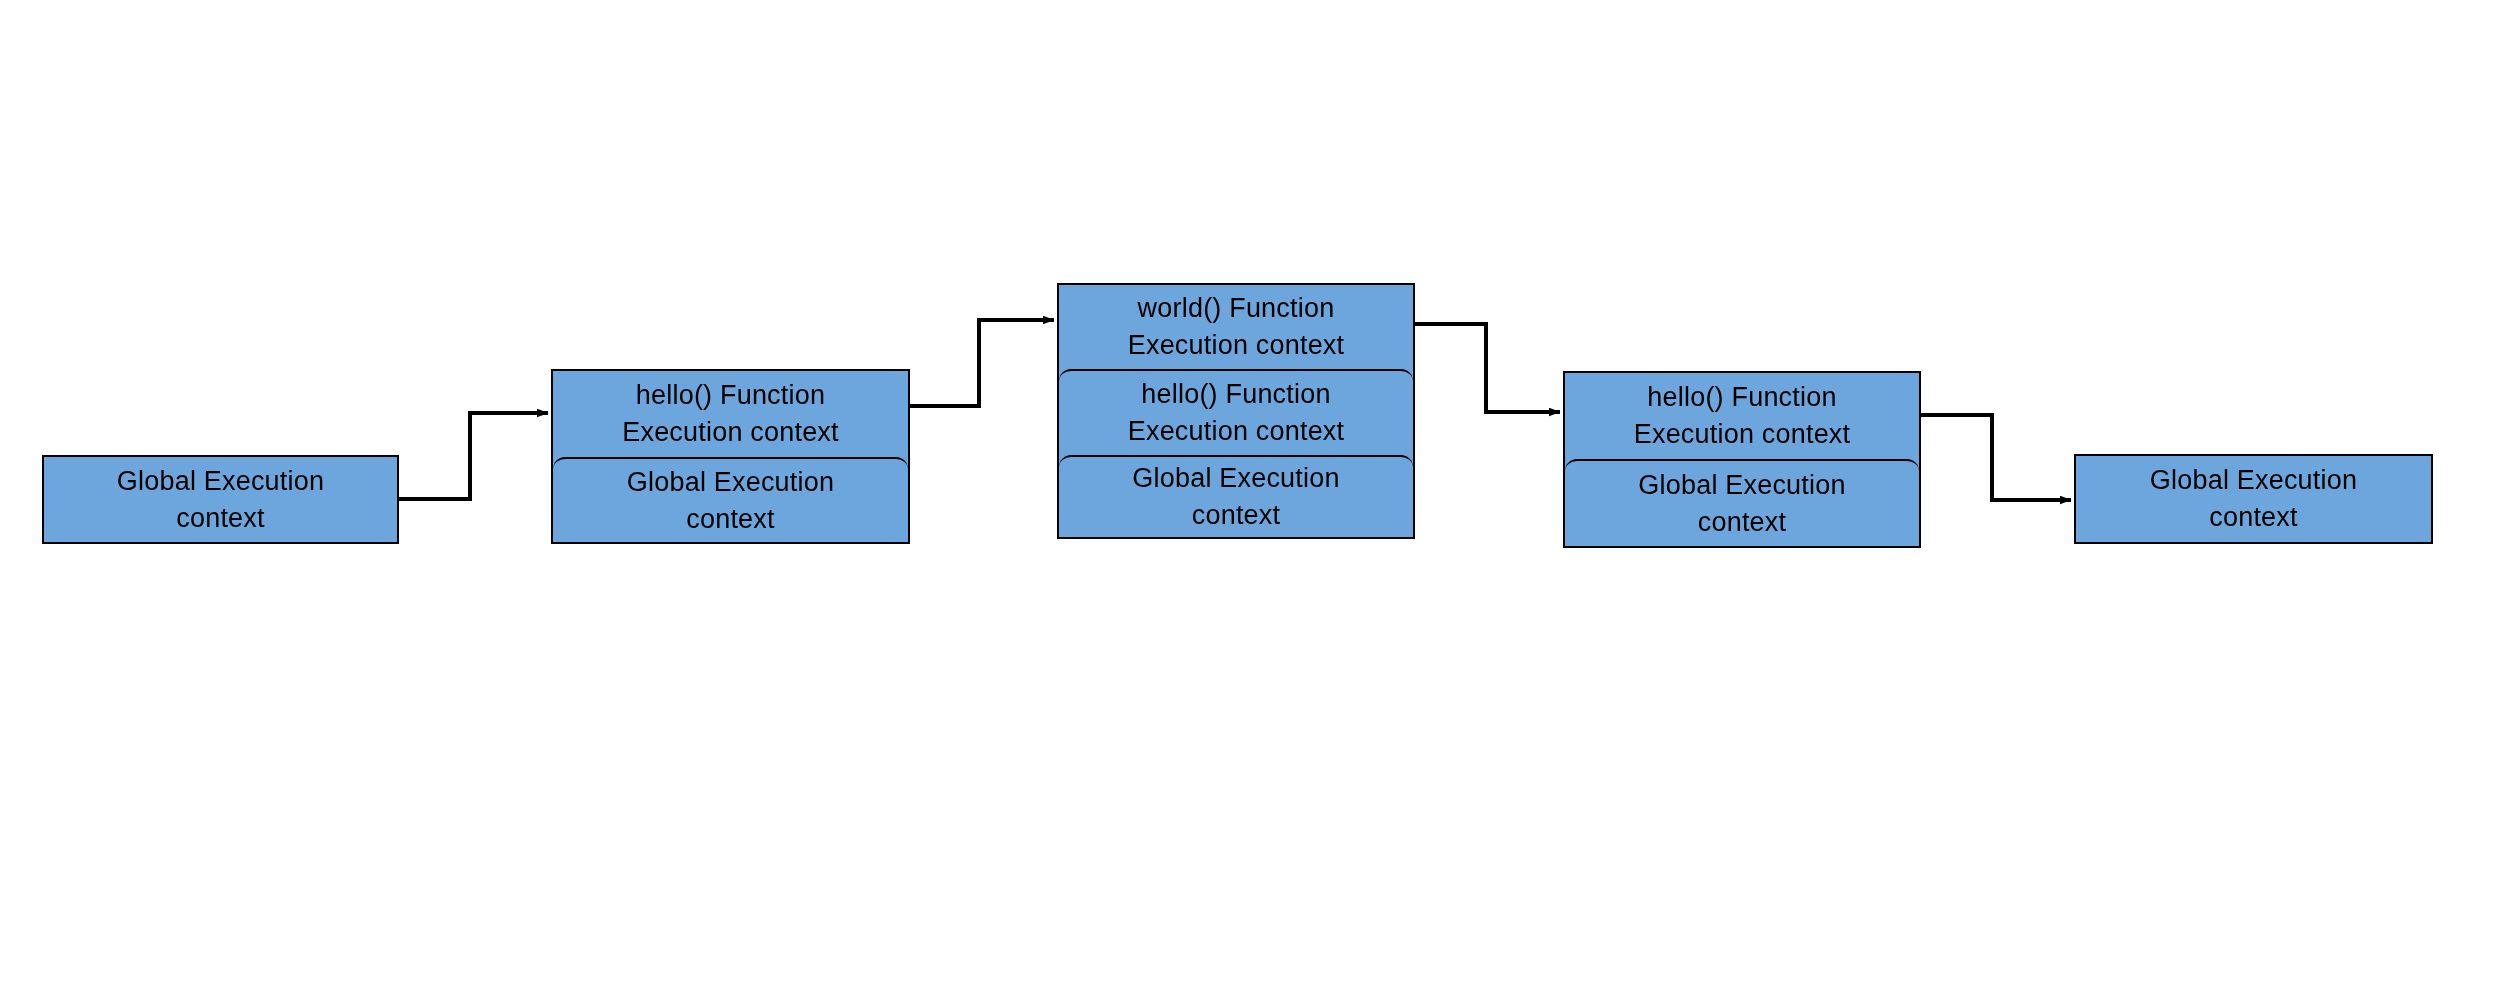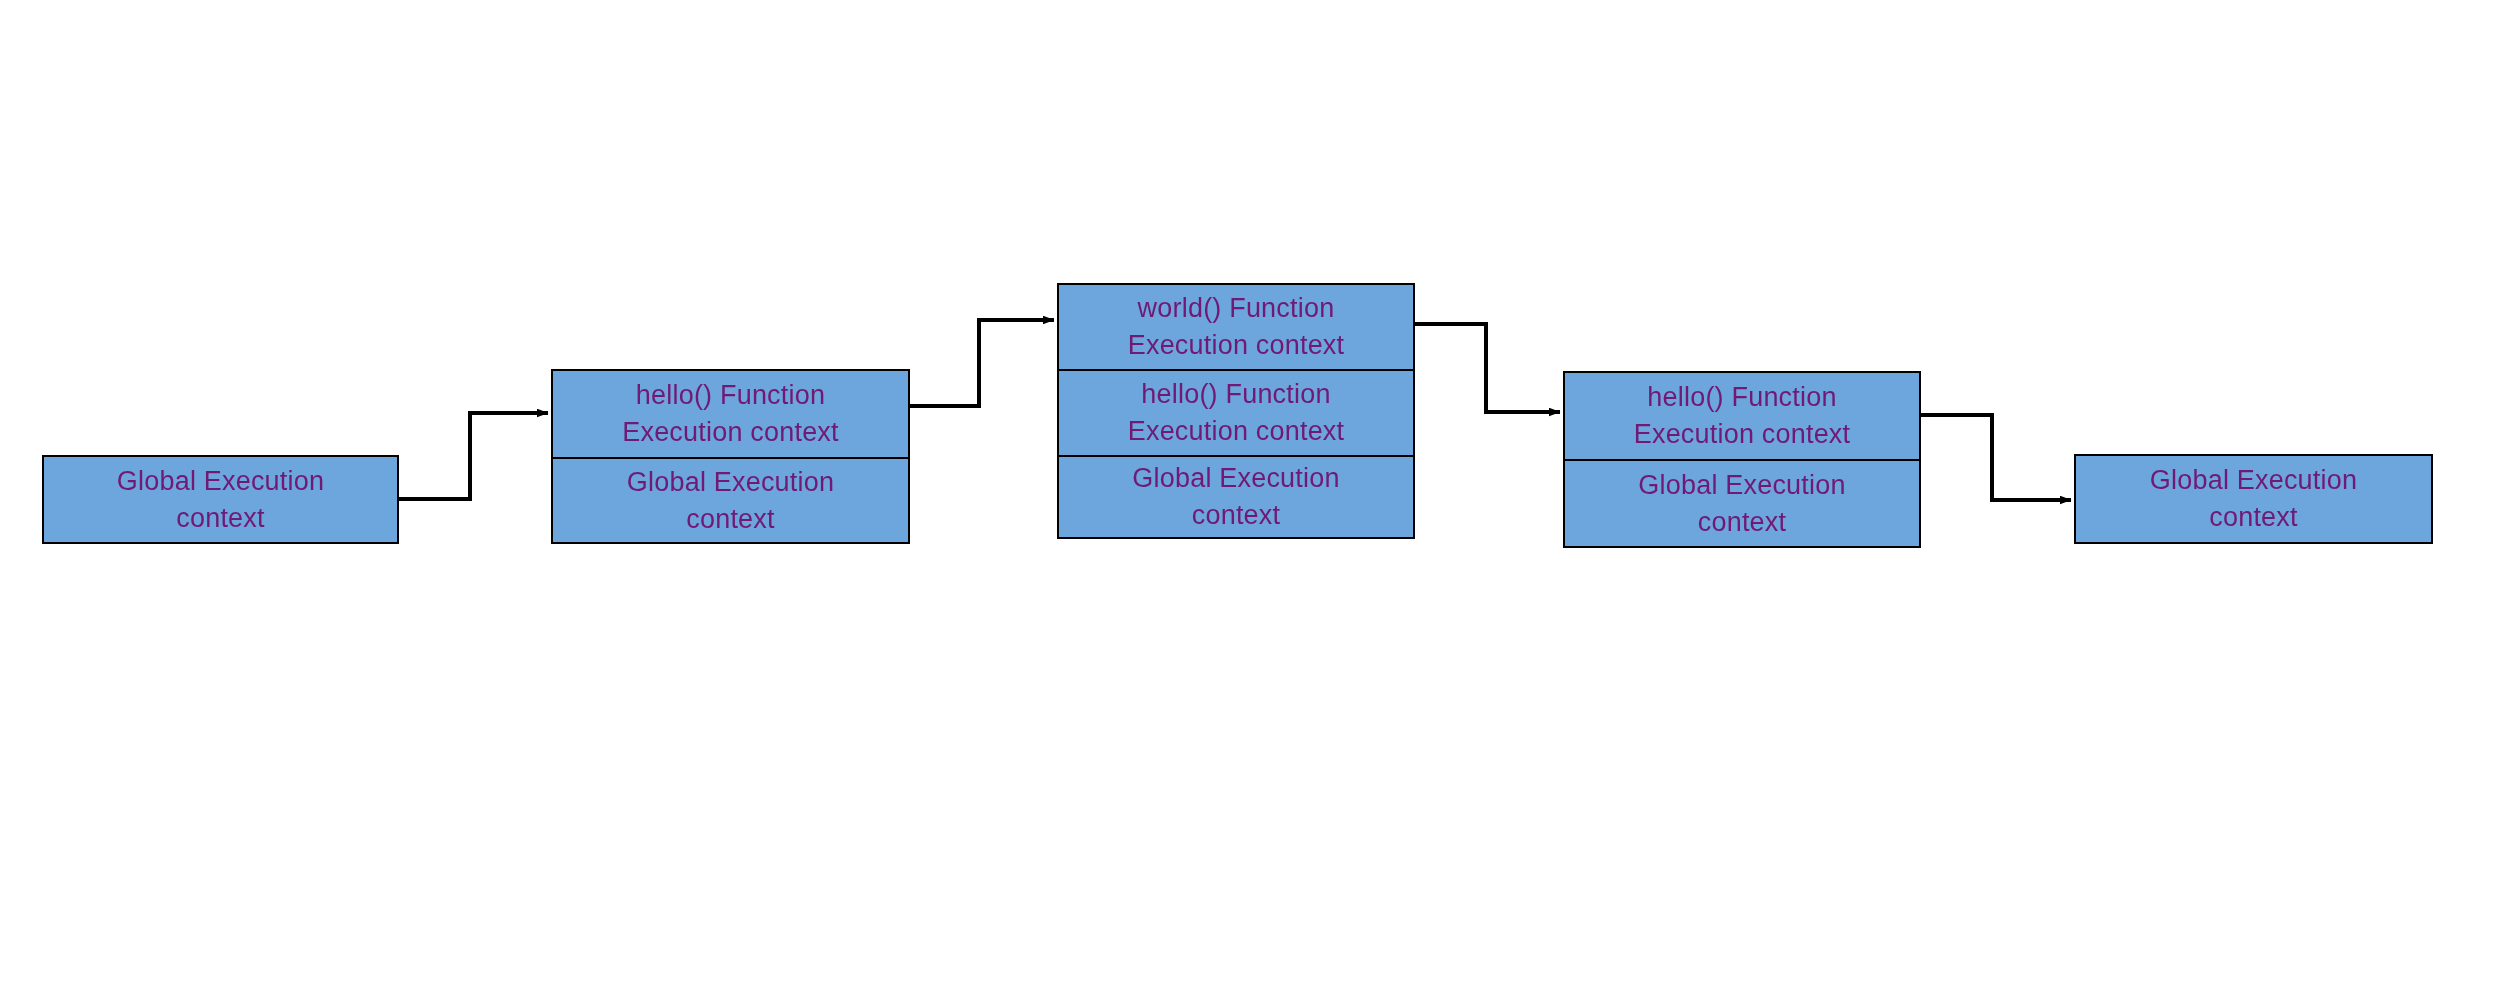--- a/index.html
+++ b/index.html
@@ -34,26 +34,27 @@
     flex-direction: column;
     z-index: 2;
   }
   .cell {
     box-sizing: border-box;
     background: #6ca6dc;
     display: flex;
     flex-direction: column;
     align-items: center;
     justify-content: center;
-    color: #701a75;
+    color: #000000;
     font-size: 27px;
     line-height: 1.0;
     letter-spacing: 0.2px;
     text-align: center;
     overflow: hidden;
+    border-radius: 12px;
   }
   .cell + .cell {
     border-top: 2px solid #000000;
   }
   .cell .line {
     display: block;
     padding: 5px 0;
     white-space: nowrap;
   }
 </style>

